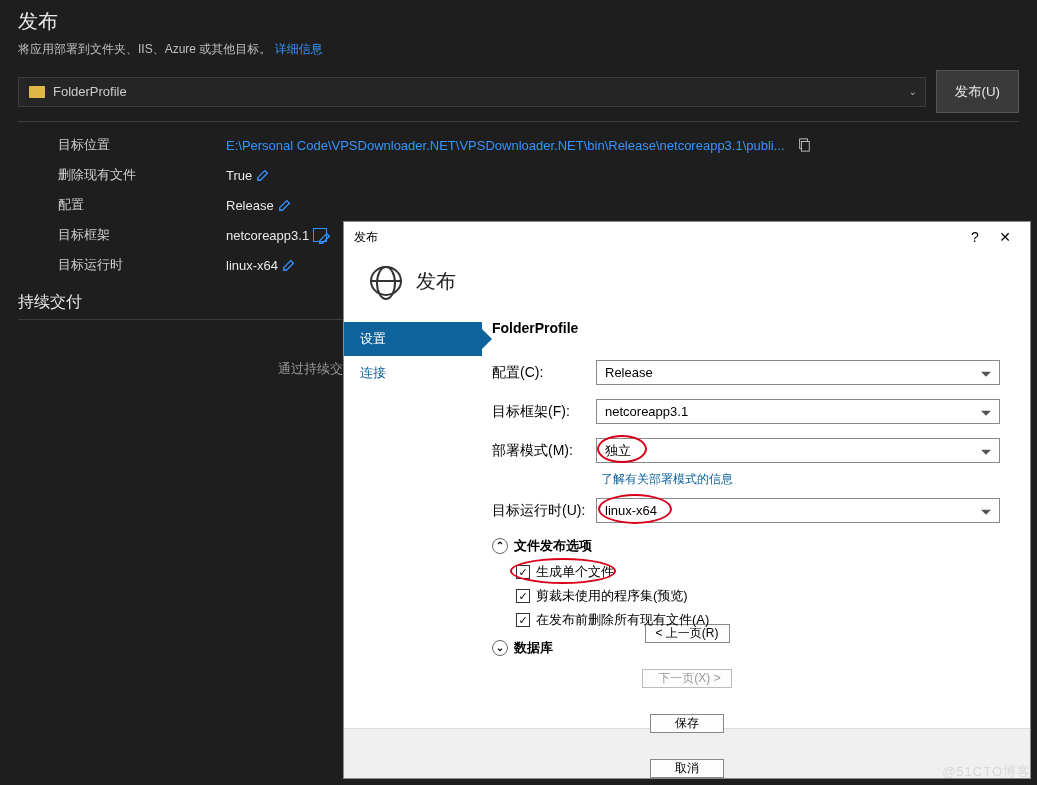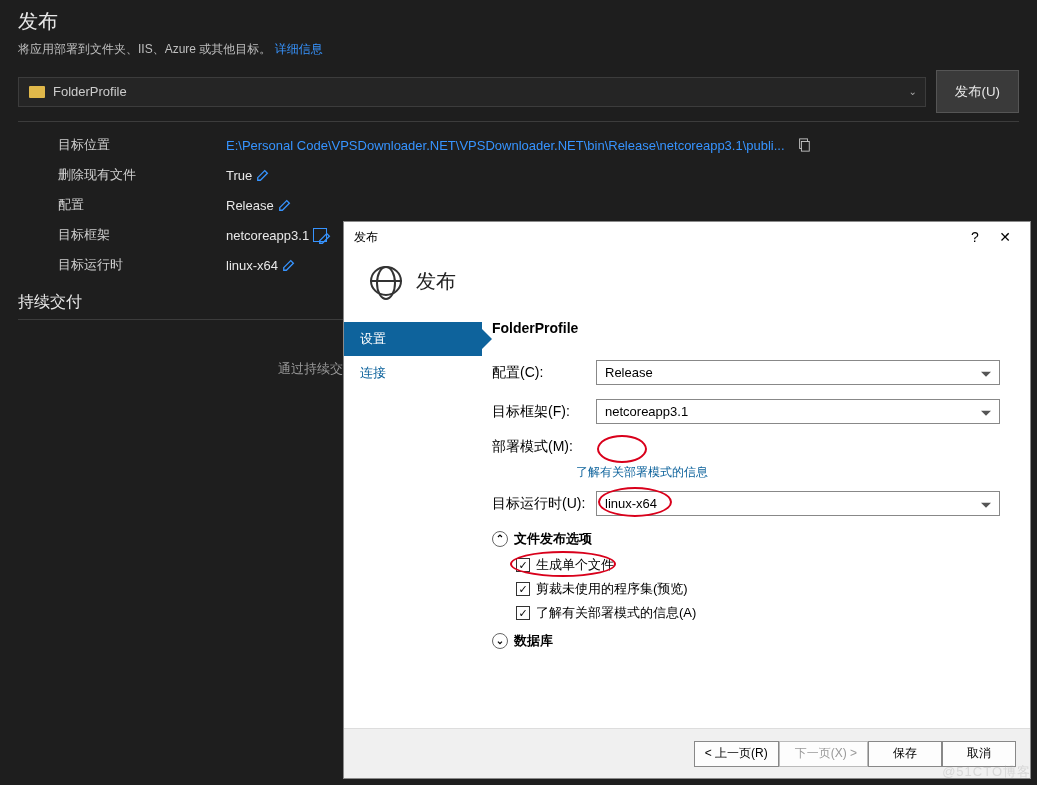--- a/index.html
+++ b/index.html
@@ -224,21 +224,21 @@
 }
 .ring {
   position: absolute;
   border: 2px solid #d9001b;
   border-radius: 50%;
   pointer-events: none;
 }
 .ring1 { left: 105px; top: -3px; width: 50px; height: 28px; }
 .ring2 { left: 106px; top: -4px; width: 74px; height: 30px; }
 .info-link {
-  margin-left: 84px;
+  margin-left: 109px;
   margin-top: -6px;
   margin-bottom: 10px;
   font-size: 12px;
   color: #0e639c;
 }
 .expander-row {
   display: flex; align-items: center; gap: 6px;
   font-weight: bold; font-size: 13px;
   margin-top: 10px; margin-bottom: 8px;
 }
@@ -261,23 +261,24 @@
   position: absolute; left: -6px; top: -5px;
   width: 106px; height: 26px; border: 2px solid #d9001b;
   border-radius: 50%;
 }
 .dlg-footer {
   height: 50px;
   background: #f0f0f0;
   display: flex;
   align-items: center;
   justify-content: flex-end;
-  gap: 0;
+  gap: 26px;
   padding: 0 14px;
   border-top: 1px solid #ddd;
+  flex-direction: column;
 }
 .fbtn {
   min-width: 74px; height: 26px;
   border: 1px solid #888; background: #fdfdfd;
   font-size: 12px; padding: 0 10px;
 }
 .fbtn.disabled { color: #999; border-color: #bbb; padding-left: 15px; }
 .watermark {
   position: absolute;
   right: 6px; bottom: 4px;
@@ -395,20 +396,23 @@
 
       <div class="frow">
         <div class="flabel">目标框架(F):</div>
         <div class="fselect">
             <span>netcoreapp3.1</span>
           </div>
       </div>
 
       <div class="frow">
         <div class="flabel">部署模式(M):</div>
+        <div class="fselect">
+            <span>独立</span>
+          </div>
         <div class="ring ring1"></div>
       </div>
       <div class="info-link">了解有关部署模式的信息</div>
 
       <div class="frow">
         <div class="flabel">目标运行时(U):</div>
         <div class="fselect">
             <span>linux-x64</span>
           </div>
         <div class="ring ring2"></div>
@@ -423,21 +427,21 @@
         <span class="chk">✓</span>
         <span>生成单个文件</span>
         <div class="ring3"></div>
       </div>
       <div class="chk-row">
         <span class="chk">✓</span>
         <span>剪裁未使用的程序集(预览)</span>
       </div>
       <div class="chk-row">
         <span class="chk">✓</span>
-        <span>了解有关部署模式的信息(A)</span>
+        <span>在发布前删除所有现有文件(A)</span>
       </div>
 
       <div class="expander-row">
         <span class="exp-btn">⌄</span>
         <span>数据库</span>
       </div>
     </div>
   </div>
 
   <div class="dlg-footer">

